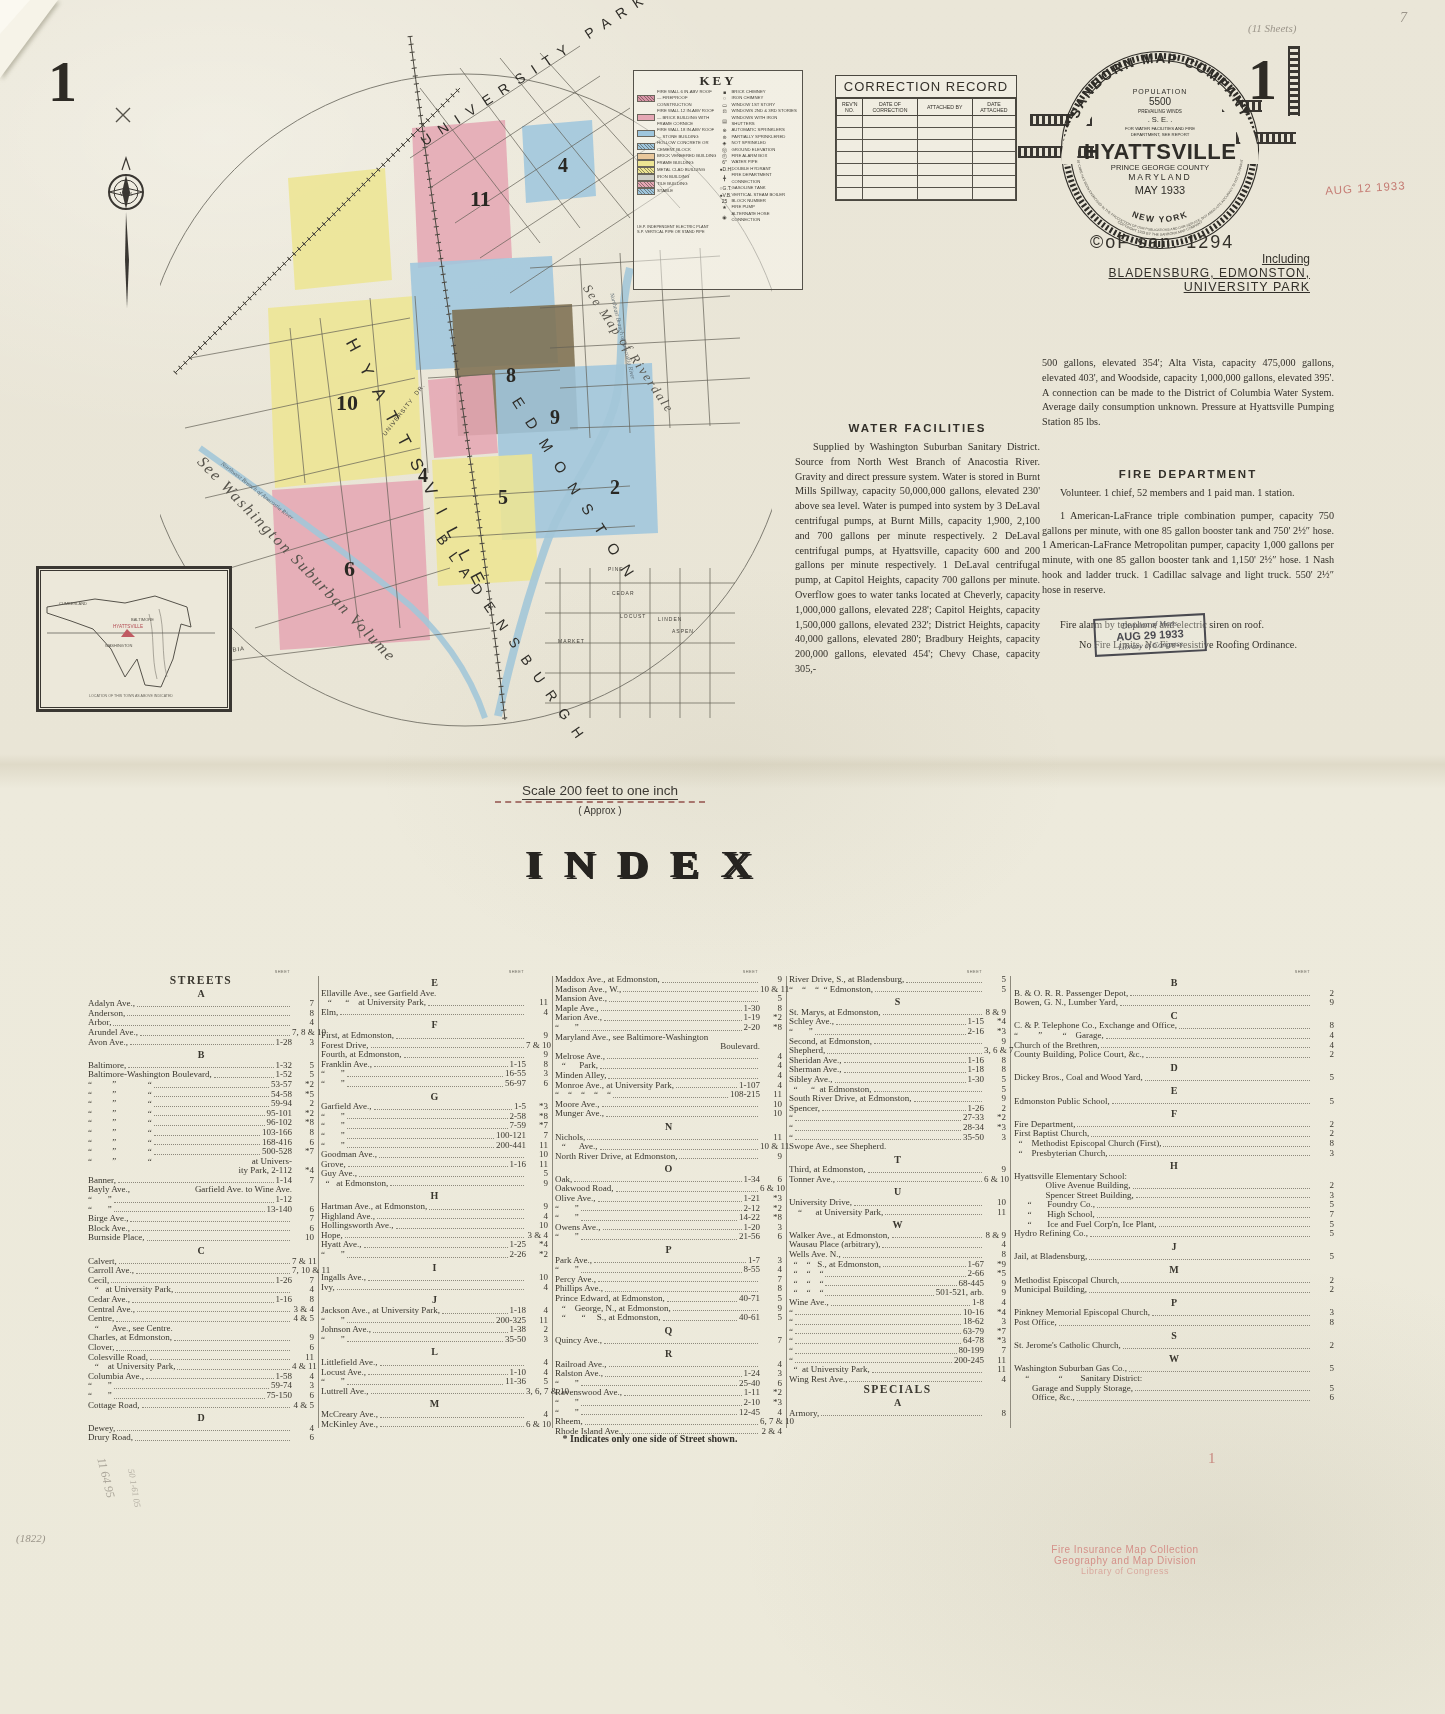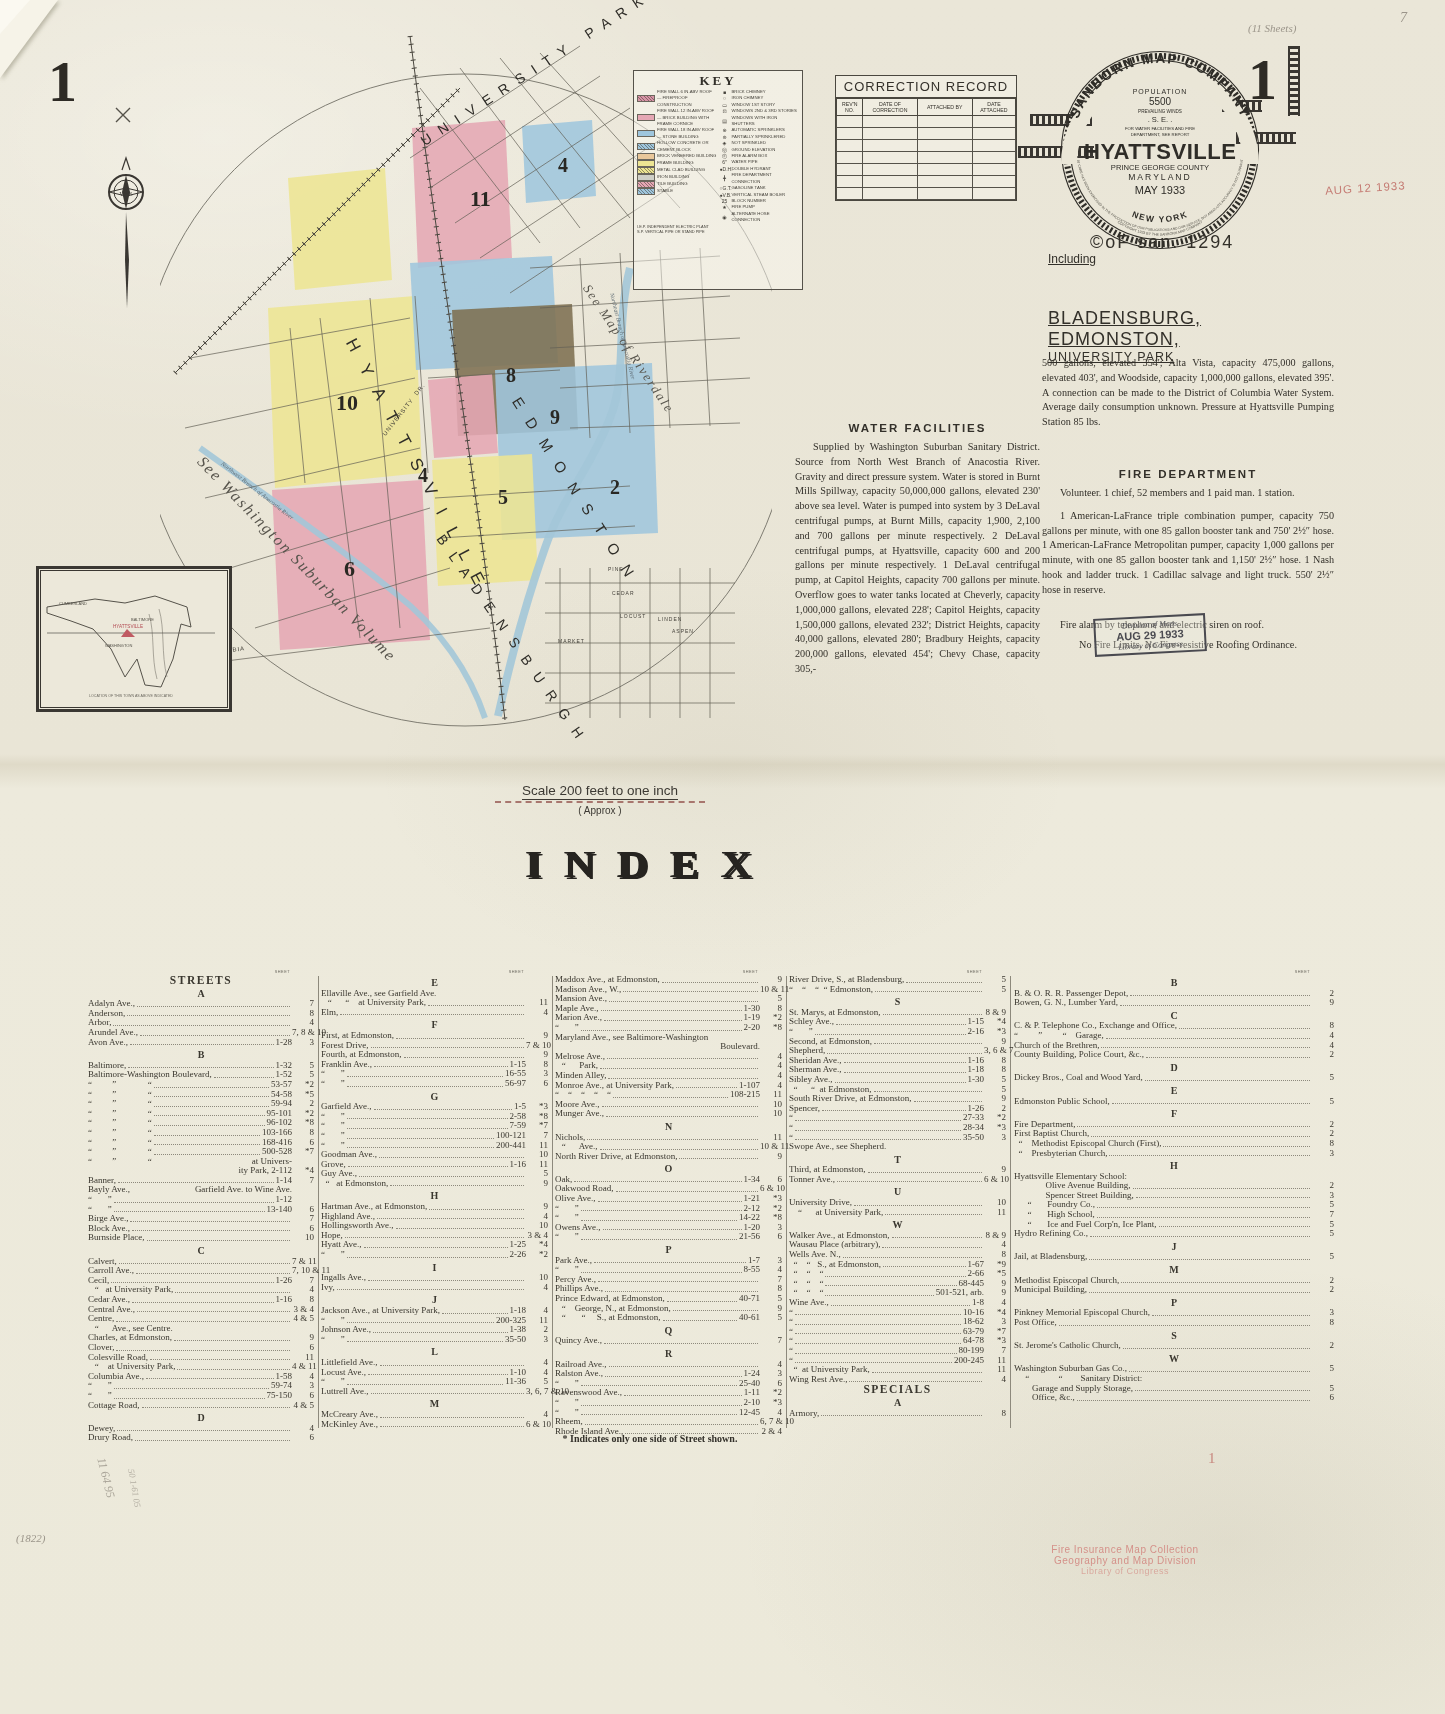--- a/index.html
+++ b/index.html
@@ -419,23 +419,23 @@
     <text font-family="Liberation Sans,sans-serif" font-size="3.4" fill="#55524a">
       <textPath href="#arcM1" startOffset="50%" text-anchor="middle">GREAT CARE HAS BEEN EXERCISED IN THE PRODUCTION OF OUR PUBLICATIONS AND OUR SERVICE, BUT ABSOLUTE ACCURACY IS NOT GUARANTEED</textPath>
     </text>
     <text font-family="Liberation Sans,sans-serif" font-size="3.6" fill="#55524a">
       <textPath href="#arcM2" startOffset="50%" text-anchor="middle">COPYRIGHT 1933 BY THE SANBORN MAP COMPANY</textPath>
     </text>
   </svg>
   <div class="abs red" style="left:1325px;top:182px;font-size:11.5px;letter-spacing:1px;transform:rotate(-4deg);font-family:'Liberation Sans',sans-serif;opacity:.85;">AUG 12 1933</div>
 
   <div class="abs" style="left:1090px;top:232px;font-size:18px;letter-spacing:2px;font-family:'Liberation Sans',sans-serif;">©oF san.   1294</div>
-  <div class="abs" style="left:1048px;top:252px;width:210px;text-align:left;font-family:'Liberation Sans',sans-serif;">
+  <div class="abs" style="left:1100px;top:252px;width:210px;text-align:right;font-family:'Liberation Sans',sans-serif;">
     <div style="font-size:12px;text-decoration:underline;">Including</div>
-    <div style="font-size:18px;letter-spacing:1px;text-decoration:underline;margin-top:42px;">BLADENSBURG, EDMONSTON,</div>
+    <div style="font-size:12px;letter-spacing:1px;text-decoration:underline;">BLADENSBURG, EDMONSTON,</div>
     <div style="font-size:12.5px;letter-spacing:1px;text-decoration:underline;">UNIVERSITY PARK</div>
   </div>
 
 
   <div class="abs" style="left:795px;top:422px;width:245px;">
     <div class="rep-head">WATER  FACILITIES</div>
     <div class="rep indent" style="margin-top:6px;">Supplied by Washington Suburban Sanitary District.  Source from North West Branch of Anacostia River.  Gravity and direct pressure system.  Water is stored in Burnt Mills Spillway, capacity 50,000,000 gallons, elevated 230' above sea level.  Water is pumped into system by 3 DeLaval centrifugal pumps, at Burnt Mills, capacity 1,900, 2,100 and 700 gallons per minute respectively.  2 DeLaval centrifugal pumps, at Hyattsville, capacity 600 and 200 gallons per minute respectively.  1 DeLaval centrifugal pump, at Capitol Heights, capacity 700 gallons per minute.  Overflow goes to water tanks located at Cheverly, capacity 1,000,000 gallons, elevated 228'; Capitol Heights, capacity 1,500,000 gallons, elevated 232'; District Heights, capacity 40,000 gallons, elevated 280'; Bradbury Heights, capacity 200,000 gallons, elevated 454'; Chevy Chase, capacity 305,-</div>
   </div>
 
   <div class="abs" style="left:1042px;top:356px;width:292px;">

